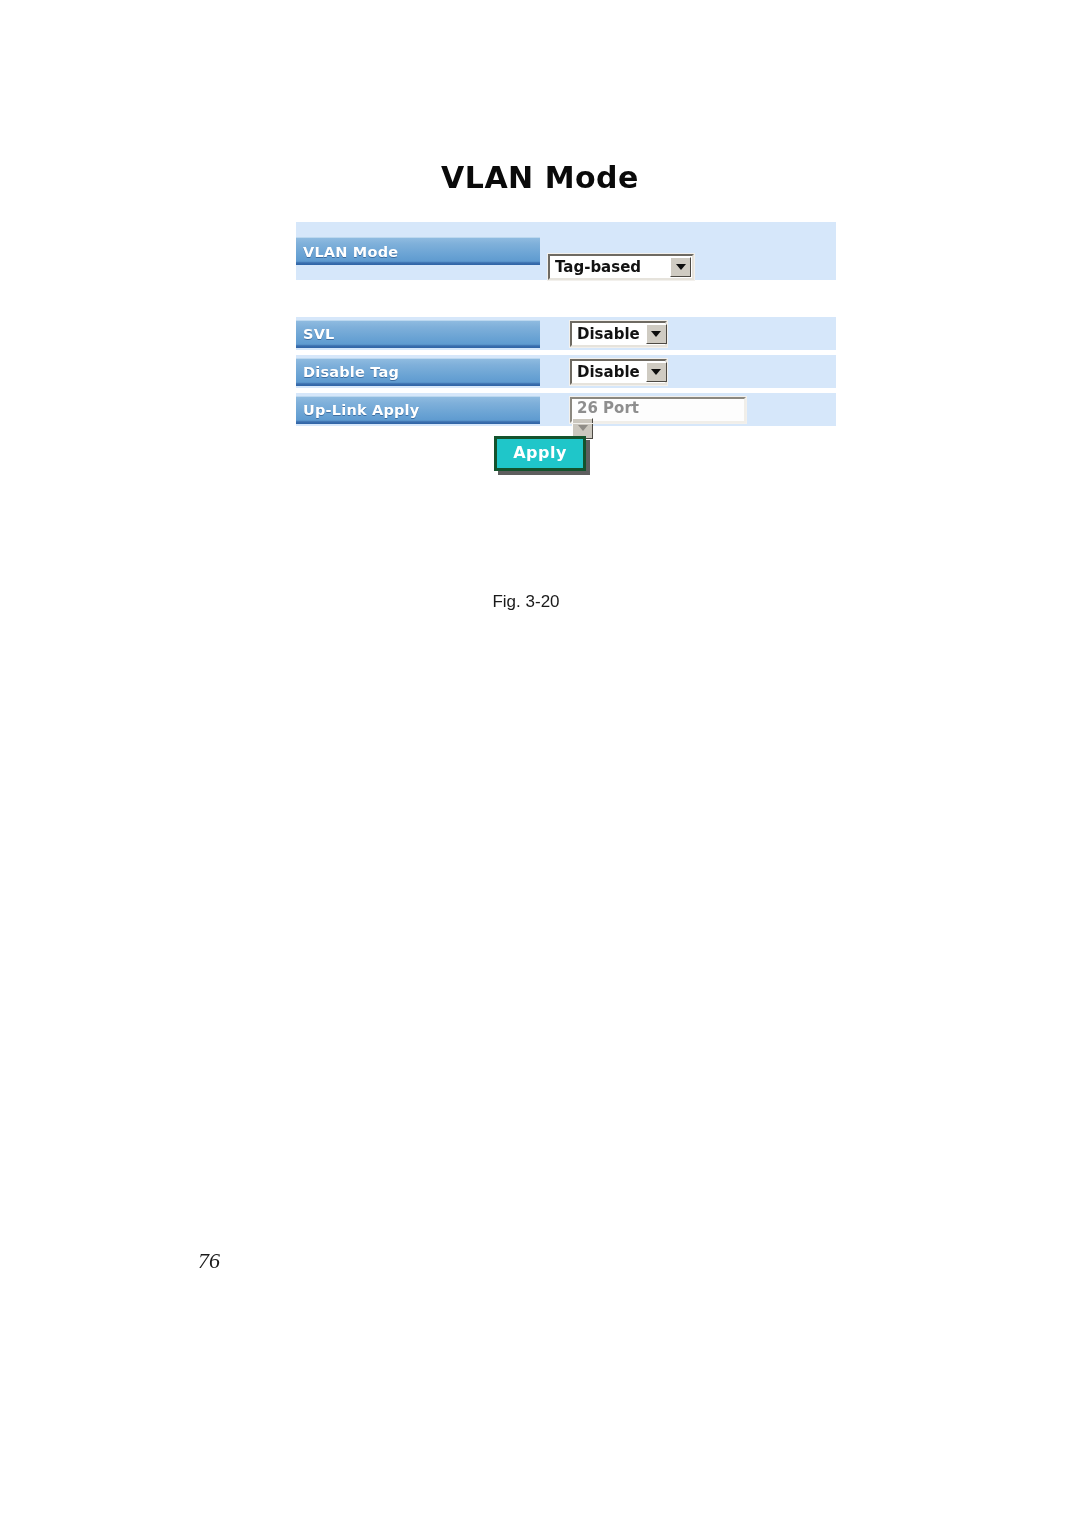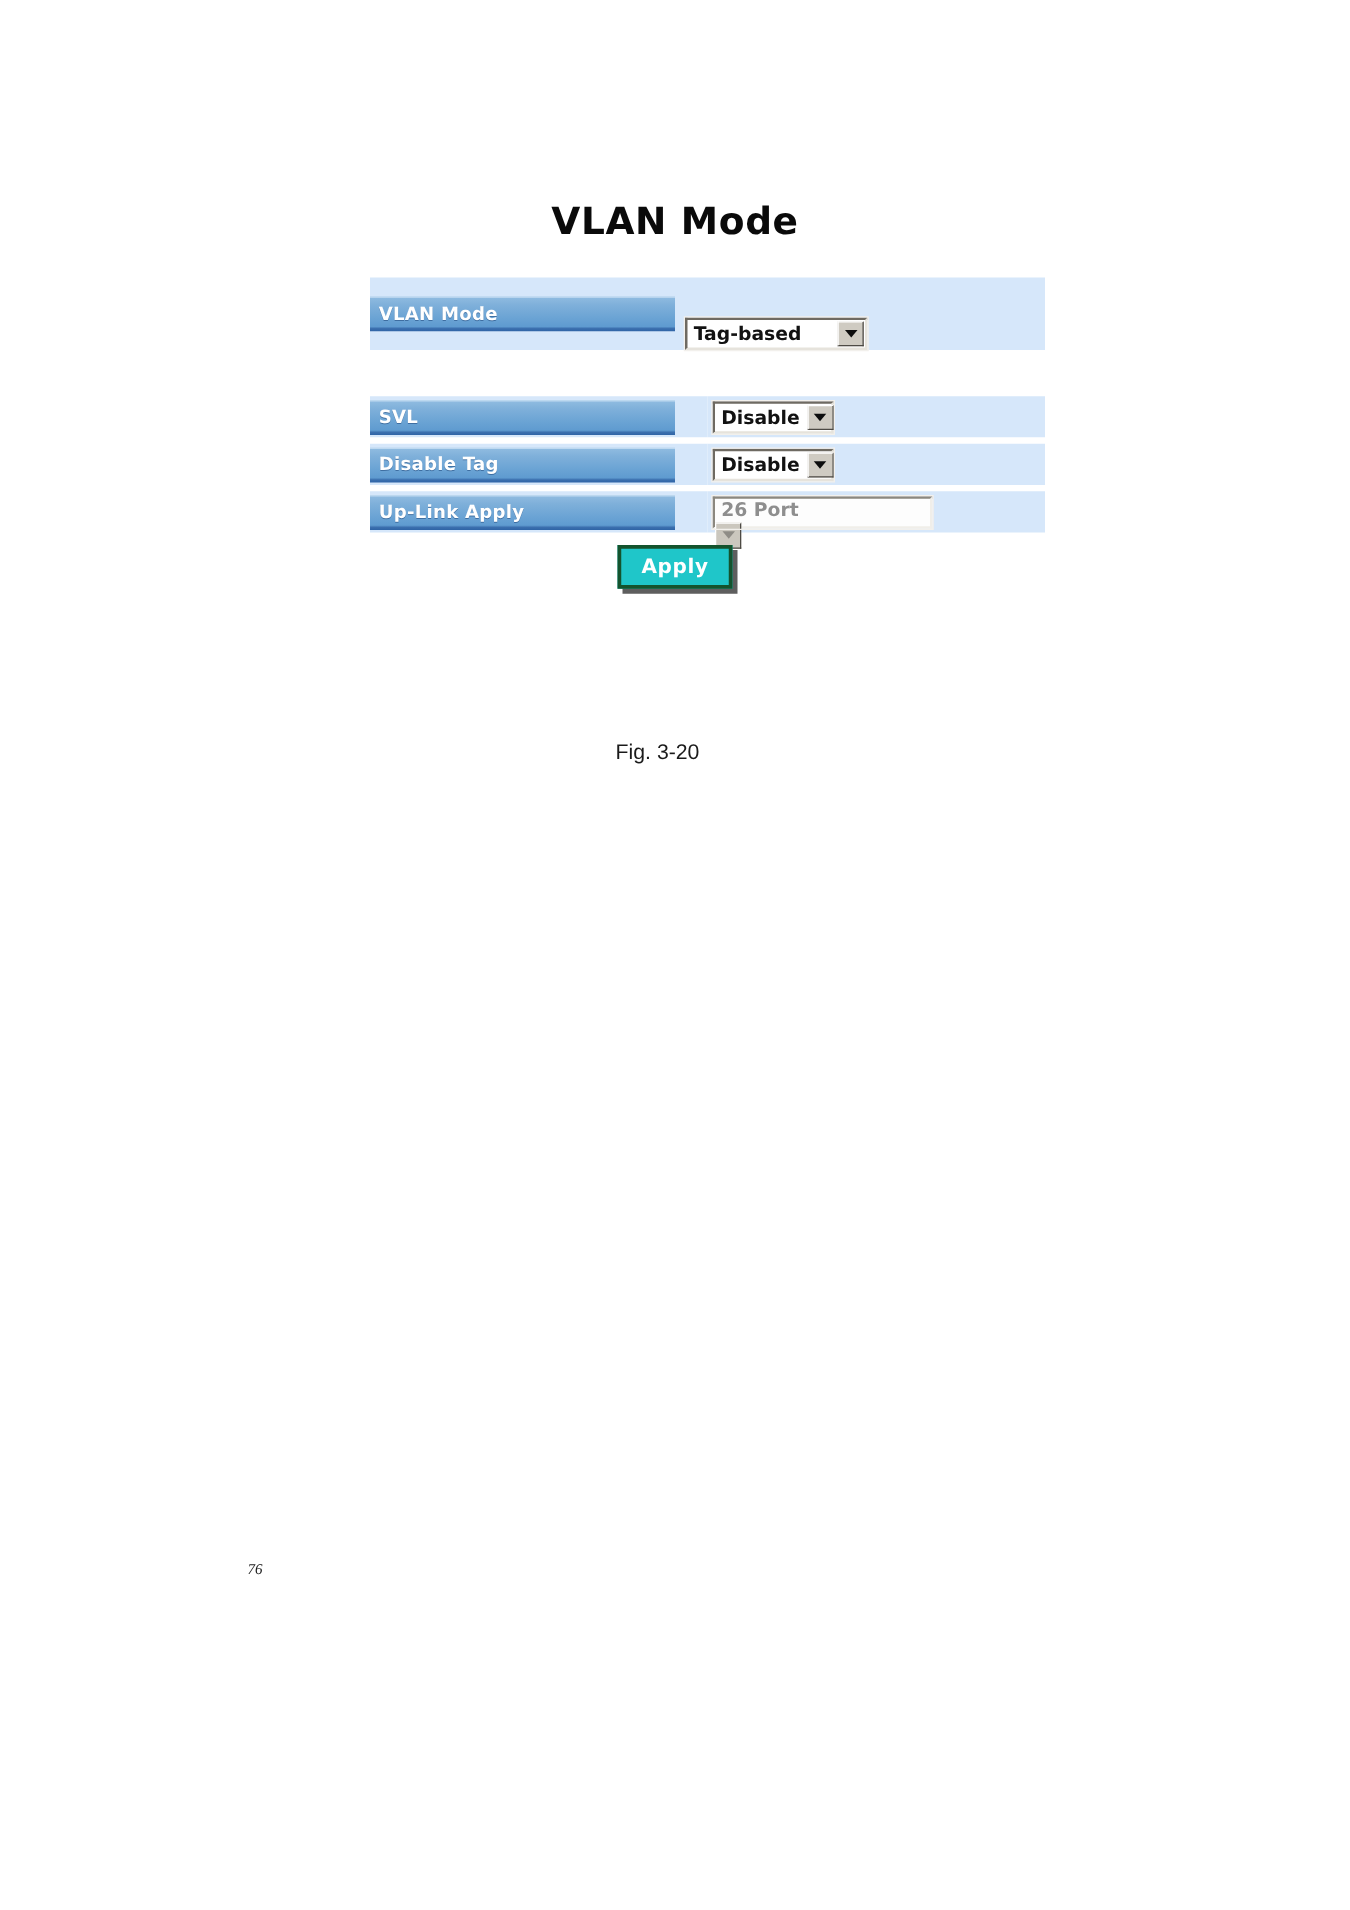--- a/index.html
+++ b/index.html
@@ -198,21 +198,21 @@
     margin-top: 36px;
   }
 
   
   .page-num {
     position: absolute;
     left: 198px;
     top: 1248px;
     font-family: "Liberation Serif", serif;
     font-style: italic;
-    font-size: 12px;
+    font-size: 22px;
     color: #1a1a1a;
   }
 </style>
 </head>
 <body>
 
 <div class="figure">
 
   <div class="fig-title">VLAN Mode</div>
 

